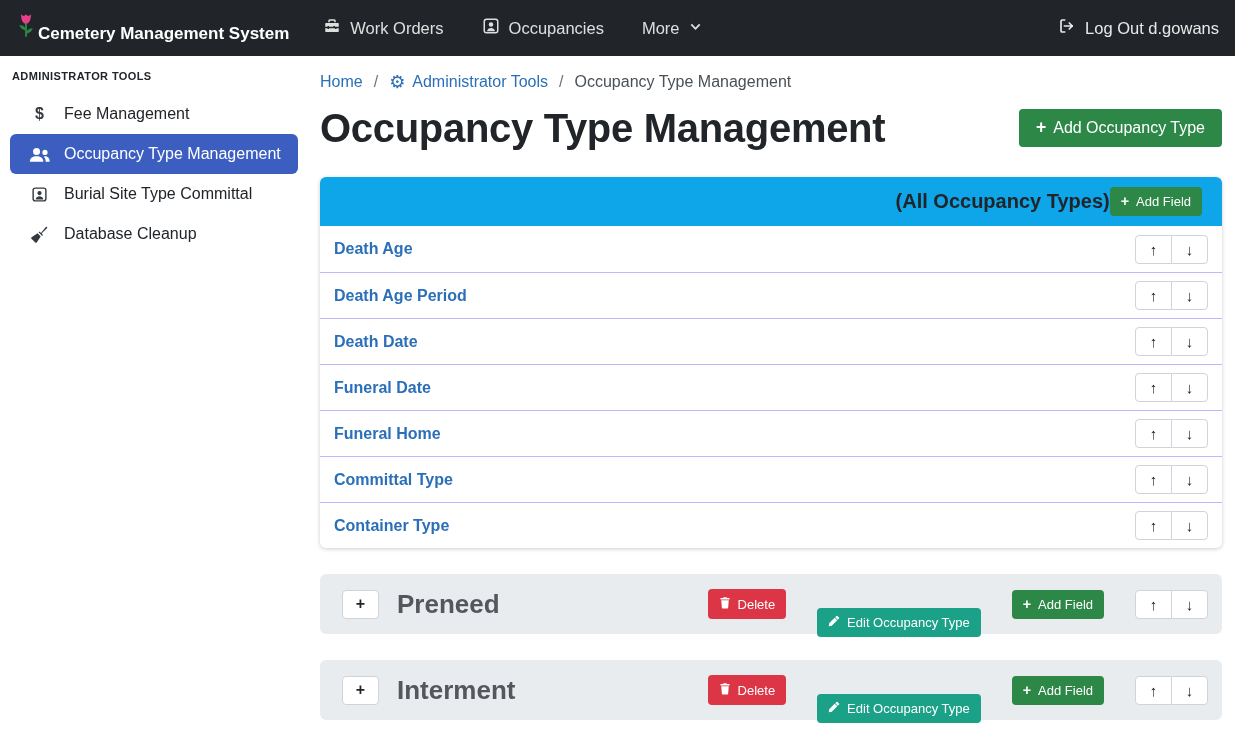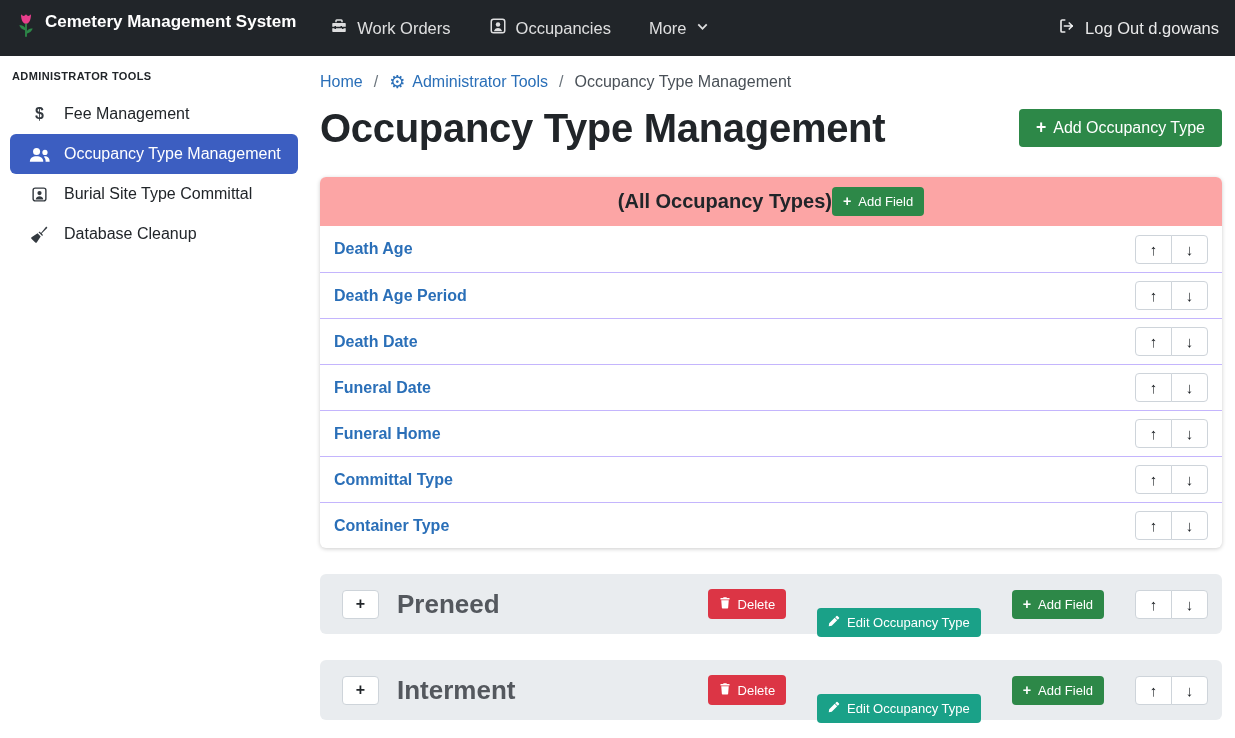--- a/index.html
+++ b/index.html
@@ -1,21 +1,21 @@
 <!DOCTYPE html>
 <html><head>
 <meta charset="utf-8">
 <style>
   * { box-sizing: border-box; margin: 0; padding: 0; }
   body { font-family: "Liberation Sans", sans-serif; background: #fff; }
   .app { width: 1235px; height: 738px; position: relative; overflow: hidden; background: #fff; }
 
   
   .navbar { height: 56px; background: #212529; display: flex; align-items: center; padding: 0 16px; }
-  .brand { display: flex; align-items: flex-start; gap: 9px; cursor: pointer; }
+  .brand { display: flex; align-items: flex-end; gap: 2px; cursor: pointer; }
   .brand-text { color: #fff; font-weight: 700; font-size: 17px; }
   .nav-items { display: flex; align-items: center; gap: 38px; margin-left: 34px; }
   .nav-item { display: flex; align-items: center; gap: 9px; color: rgba(255,255,255,.85); font-size: 16.5px; cursor: pointer; }
   .nav-right { margin-left: auto; display: flex; align-items: center; gap: 9px; color: rgba(255,255,255,.9); font-size: 16.5px; cursor: pointer; }
 
   
   .body-wrap { display: flex; height: 674px; }
   .sidebar { flex: 0 0 308px; width: 308px; background: #fff; padding-top: 2px; }
   .sidebar-heading { font-size: 11px; font-weight: 700; letter-spacing: .4px; color: #212529; padding: 12px 12px 12px 12px; }
   .side-item { display: flex; align-items: center; gap: 13px; height: 40px; margin: 0 10px; padding: 0 8px 0 18px; border-radius: 6px; color: #212529; font-size: 16px; cursor: pointer; }
@@ -45,21 +45,21 @@
   .bg-teal { background: #1aa188; margin-top: 36px; }
   .plus { font-weight: 700; font-size: 1.1em; line-height: 1; }
 
   .arrow-group { display: flex; }
   .arrow-btn { width: 37px; height: 29px; background: #fff; border: 1px solid #ced4da; color: #212529; font-size: 15px; display: flex; align-items: center; justify-content: center; cursor: pointer; }
   .arrow-btn.up { border-radius: 4px 0 0 4px; }
   .arrow-btn.down { border-radius: 0 4px 4px 0; margin-left: -1px; }
 
   
   .card { margin-top: 24px; border-radius: 6px; box-shadow: 0 1px 4px rgba(0,0,0,.2); background: #fff; }
-  .card-header { background: #fca5a5; border-radius: 6px 6px 0 0; display: flex; align-items: center; justify-content: center; padding: 10px 20px; }
+  .card-header { background: #0ea5e9; border-radius: 6px 6px 0 0; display: flex; align-items: center; justify-content: flex-end; padding: 10px 20px; }
   .card-title { font-size: 20px; font-weight: 600; color: #212529; }
   .field-row { display: flex; align-items: center; justify-content: space-between; height: 46px; padding: 0 14px; }
   .field-row + .field-row { border-top: 1px solid #c4b5fd; }
   .field-link { color: #2a6fb8; font-weight: 700; font-size: 16px; text-decoration: none; cursor: pointer; }
 
   
   .section-bar { margin-top: 26px; background: #e9ecef; border-radius: 6px; height: 60px; display: flex; align-items: center; padding: 0 14px 0 22px; }
   .expand-btn { width: 37px; height: 29px; background: #fff; border: 1px solid #ced4da; border-radius: 4px; color: #212529; font-size: 16px; font-weight: 700; display: flex; align-items: center; justify-content: center; cursor: pointer; }
   .section-title { font-size: 26px; font-weight: 700; color: #54585e; margin-left: 18px; }
   .section-actions { margin-left: auto; display: flex; align-items: center; gap: 31px; }

